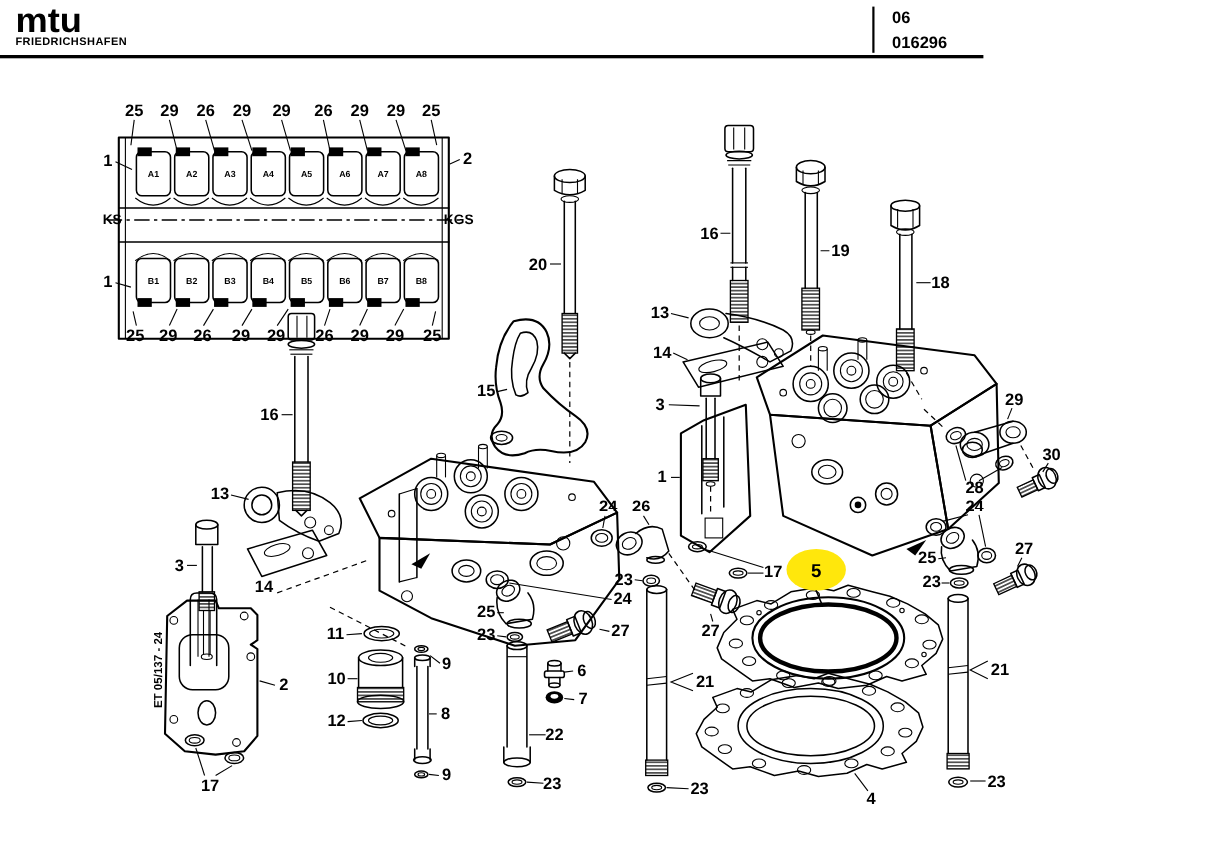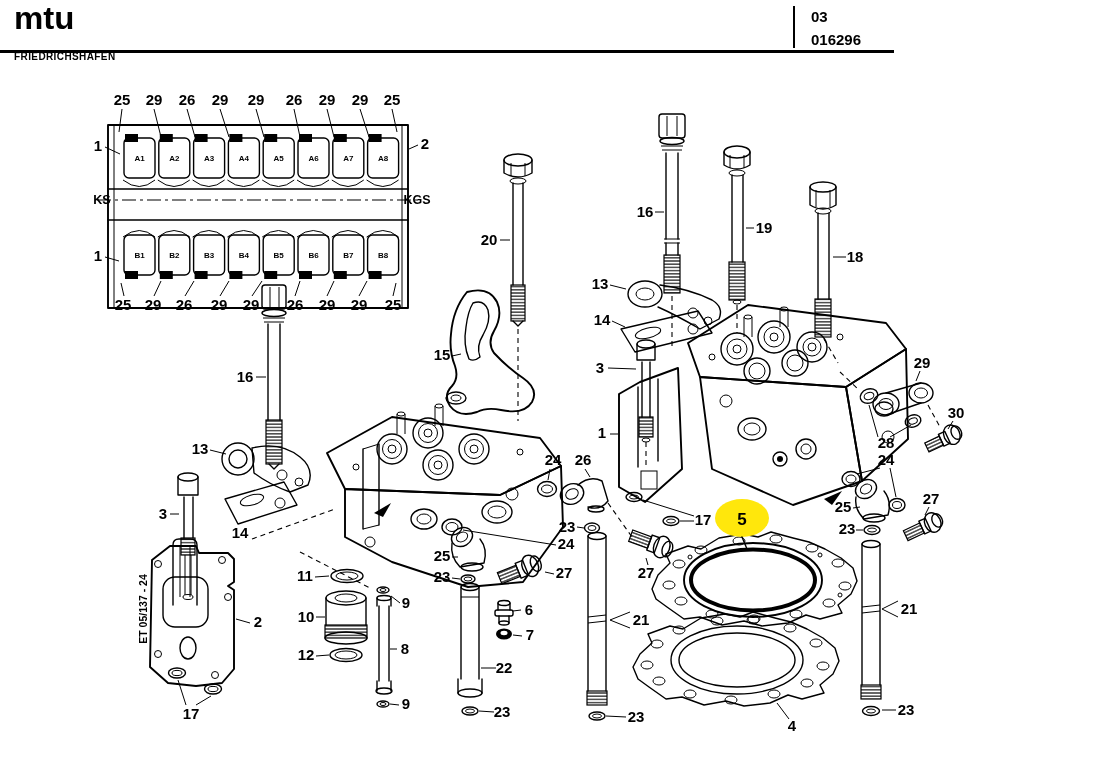--- a/index.html
+++ b/index.html
@@ -1,21 +1,21 @@
 <!DOCTYPE html>
 <html><head>
 <meta charset="utf-8">
 <style>
   html,body{margin:0;padding:0;background:#fff;width:1098px;height:772px;overflow:hidden;
     font-family:"Liberation Sans",sans-serif;color:#000;}
   .header{width:894px;height:53px;border-bottom:3px solid #000;display:flex;
     justify-content:space-between;align-items:flex-start;box-sizing:border-box;}
   .brand{padding:5px 0 0 14px;}
   .brand-logo{font-weight:900;font-size:33px;line-height:0.82;letter-spacing:0;transform:scaleY(.95);}
-  .brand-sub{font-size:10px;font-weight:700;letter-spacing:.4px;margin-top:19px;}
+  .brand-sub{font-size:10px;font-weight:700;letter-spacing:.4px;margin-top:1px;}
   .sheet-box{border-left:2px solid #000;margin:6px 10px 0 0;height:42px;width:73px;
     padding-left:16px;font-size:15px;font-weight:700;line-height:1.5;}
   svg{display:block;}
   .ln{stroke:#000;fill:none;stroke-width:1.4;stroke-linejoin:round;stroke-linecap:round;}
   .ln2{stroke:#000;fill:none;stroke-width:1.9;stroke-linejoin:round;}
   .thin{stroke:#000;fill:none;stroke-width:1;}
   .dash{stroke:#000;fill:none;stroke-width:1.1;stroke-dasharray:5 4;}
   .dashdot{stroke:#000;fill:none;stroke-width:1.2;stroke-dasharray:14 4 3 4;}
   .blk{fill:#000;stroke:none;}
   .callout{font:700 15px "Liberation Sans",sans-serif;fill:#000;text-anchor:middle;}
@@ -26,21 +26,21 @@
 </style>
 </head>
 <body>
 
 <div class="header">
   <div class="brand">
     <div class="brand-logo">mtu</div>
     <div class="brand-sub">FRIEDRICHSHAFEN</div>
   </div>
   <div class="sheet-box">
-    <div>03</div>
+    <div>06</div>
     <div>016296</div>
   </div>
 </div>
 
 <svg viewBox="0 56 1098 716" width="1098" height="716">
 <defs>
   <pattern id="thr" width="5" height="3.2" patternUnits="userSpaceOnUse">
     <path d="M0,1.6 H5" stroke="#000" stroke-width="1.1"></path>
   </pattern>
 </defs>

